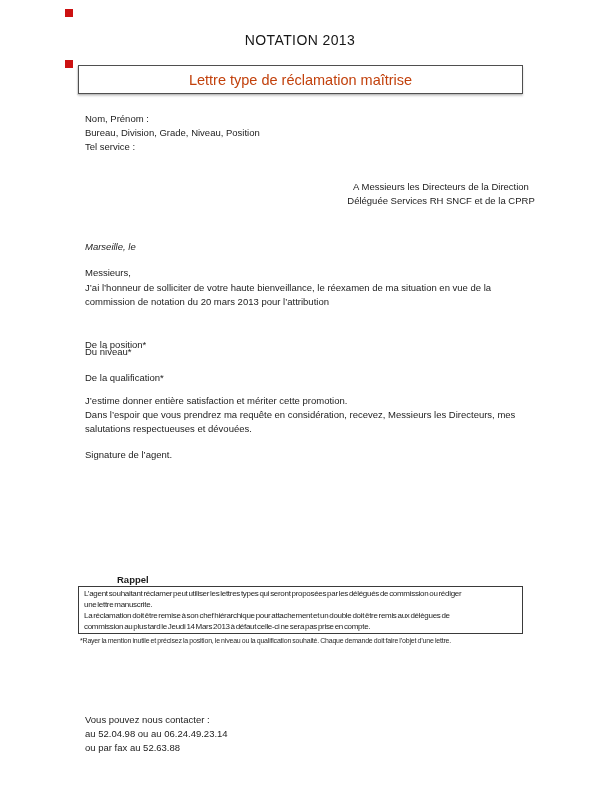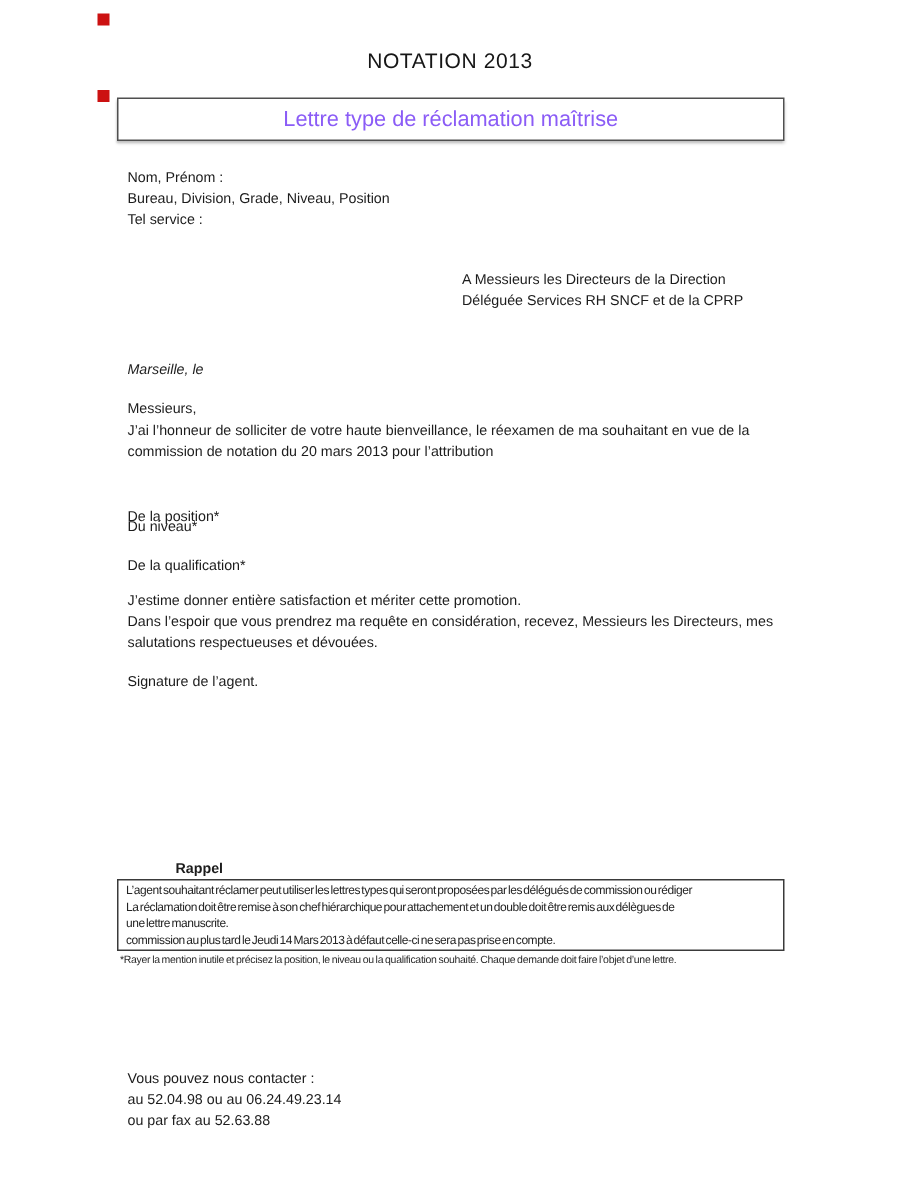--- a/index.html
+++ b/index.html
@@ -14,25 +14,25 @@
   .marker.m2 { top:60px; }
   .doc-title {
     position:absolute; top:32px; left:0; width:600px; text-align:center;
     font-size:14px; letter-spacing:0.4px; color:#161616;
   }
   .subtitle-box {
     position:absolute; top:65px; left:78px; width:443px; height:27px;
     border:1px solid #4f4f4f; background:#ffffff;
     box-shadow:0 2px 2px rgba(0,0,0,0.18), -1px 1px 1px rgba(0,0,0,0.10);
     display:flex; align-items:center; justify-content:center;
-    font-size:14.5px; color:#8b5cf6;
+    font-size:14.5px; color:#c2410c;
   }
   .body-text { font-size:9.5px; white-space:nowrap; }
   .sender    { left:85px;  top:112px; line-height:14px; }
-  .recipient { left:308px; top:180px; width:210px; line-height:13.5px; }
+  .recipient { left:336px; top:180px; width:210px; text-align:center; line-height:13.5px; }
   .place-date{ left:85px;  top:240px; line-height:14px;font-style:italic; }
   .intro     { left:85px;  top:266px; line-height:14.5px; }
   .opt1      { left:85px;  top:318px; line-height:13px;margin-top:20px; }
   .opt2      { left:85px;  top:345px; line-height:13px; }
   .opt3      { left:85px;  top:371px; line-height:13px;text-align:center; }
   .closing   { left:85px;  top:394px; line-height:14px; }
   .signature { left:85px;  top:448px; line-height:13px; }
   .rappel-heading {
     position:absolute; left:81px; top:574px;
     font-size:9.5px; font-weight:bold; white-space:nowrap;padding-left:36px;
@@ -74,42 +74,42 @@
 
   <div class="abs body-text recipient">
     <div>A Messieurs les Directeurs de la Direction</div>
     <div>Déléguée Services RH SNCF et de la CPRP</div>
   </div>
 
   <div class="abs body-text place-date">Marseille, le</div>
 
   <div class="abs body-text intro">
     <div>Messieurs,</div>
-    <div>J’ai l’honneur de solliciter de votre haute bienveillance, le réexamen de ma souhaitant en vue de la</div>
+    <div>J’ai l’honneur de solliciter de votre haute bienveillance, le réexamen de ma situation en vue de la</div>
     <div>commission de notation du 20 mars 2013 pour l’attribution</div>
   </div>
 
   <div class="abs body-text opt1">De la position*</div>
   <div class="abs body-text opt2">Du niveau*</div>
   <div class="abs body-text opt3">De la qualification*</div>
 
   <div class="abs body-text closing">
     <div>J’estime donner entière satisfaction et mériter cette promotion.</div>
     <div>Dans l’espoir que vous prendrez ma requête en considération, recevez, Messieurs les Directeurs, mes</div>
     <div>salutations respectueuses et dévouées.</div>
   </div>
 
   <div class="abs body-text signature">Signature de l’agent.</div>
 
   <div class="rappel-heading">Rappel</div>
 
   <div class="rappel-box">
     <div class="bl">L’agent souhaitant réclamer peut utiliser les lettres types qui seront proposées par les délégués de commission ou rédiger</div>
+    <div class="bl">une lettre manuscrite.</div>
     <div class="bl">La réclamation doit être remise à son chef hiérarchique pour attachement et un double doit être remis aux délègues de</div>
-    <div class="bl">une lettre manuscrite.</div>
     <div class="bl">commission au plus tard le Jeudi 14 Mars 2013 à défaut celle-ci ne sera pas prise en compte.</div>
   </div>
 
   <div class="footnote">*Rayer la mention inutile et précisez la position, le niveau ou la qualification souhaité. Chaque demande doit faire l’objet d’une lettre.</div>
 
   <div class="abs body-text contact">
     <div>Vous pouvez nous contacter :</div>
     <div>au 52.04.98 ou au 06.24.49.23.14</div>
     <div>ou par fax au 52.63.88</div>
   </div>

